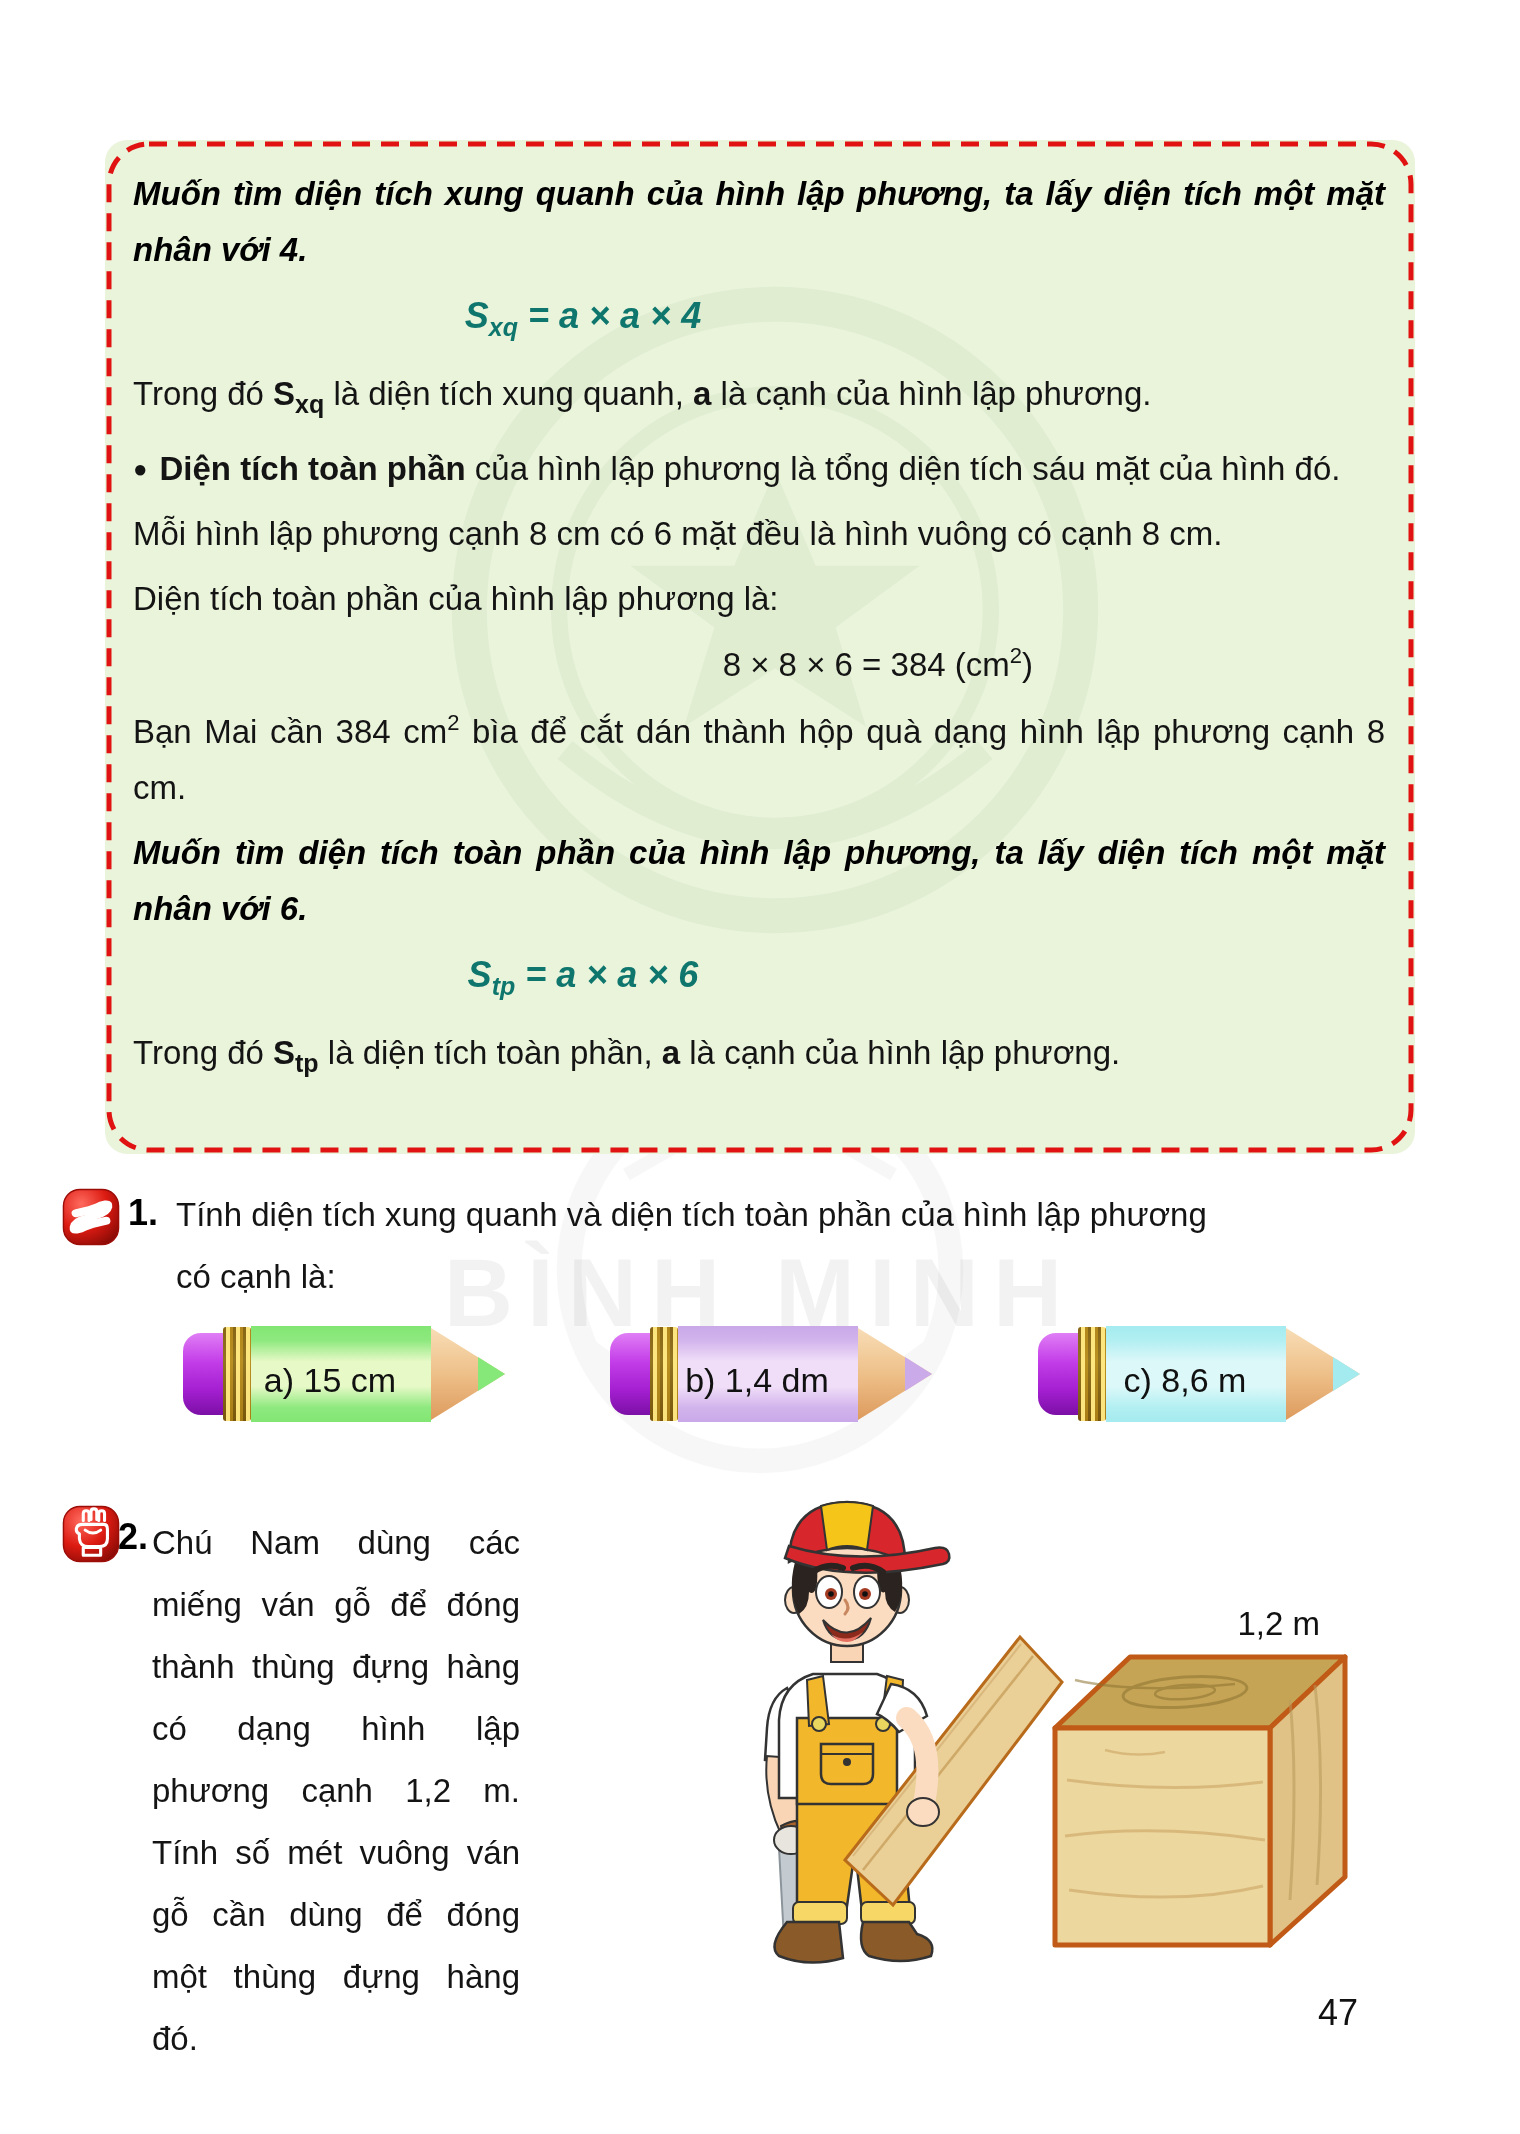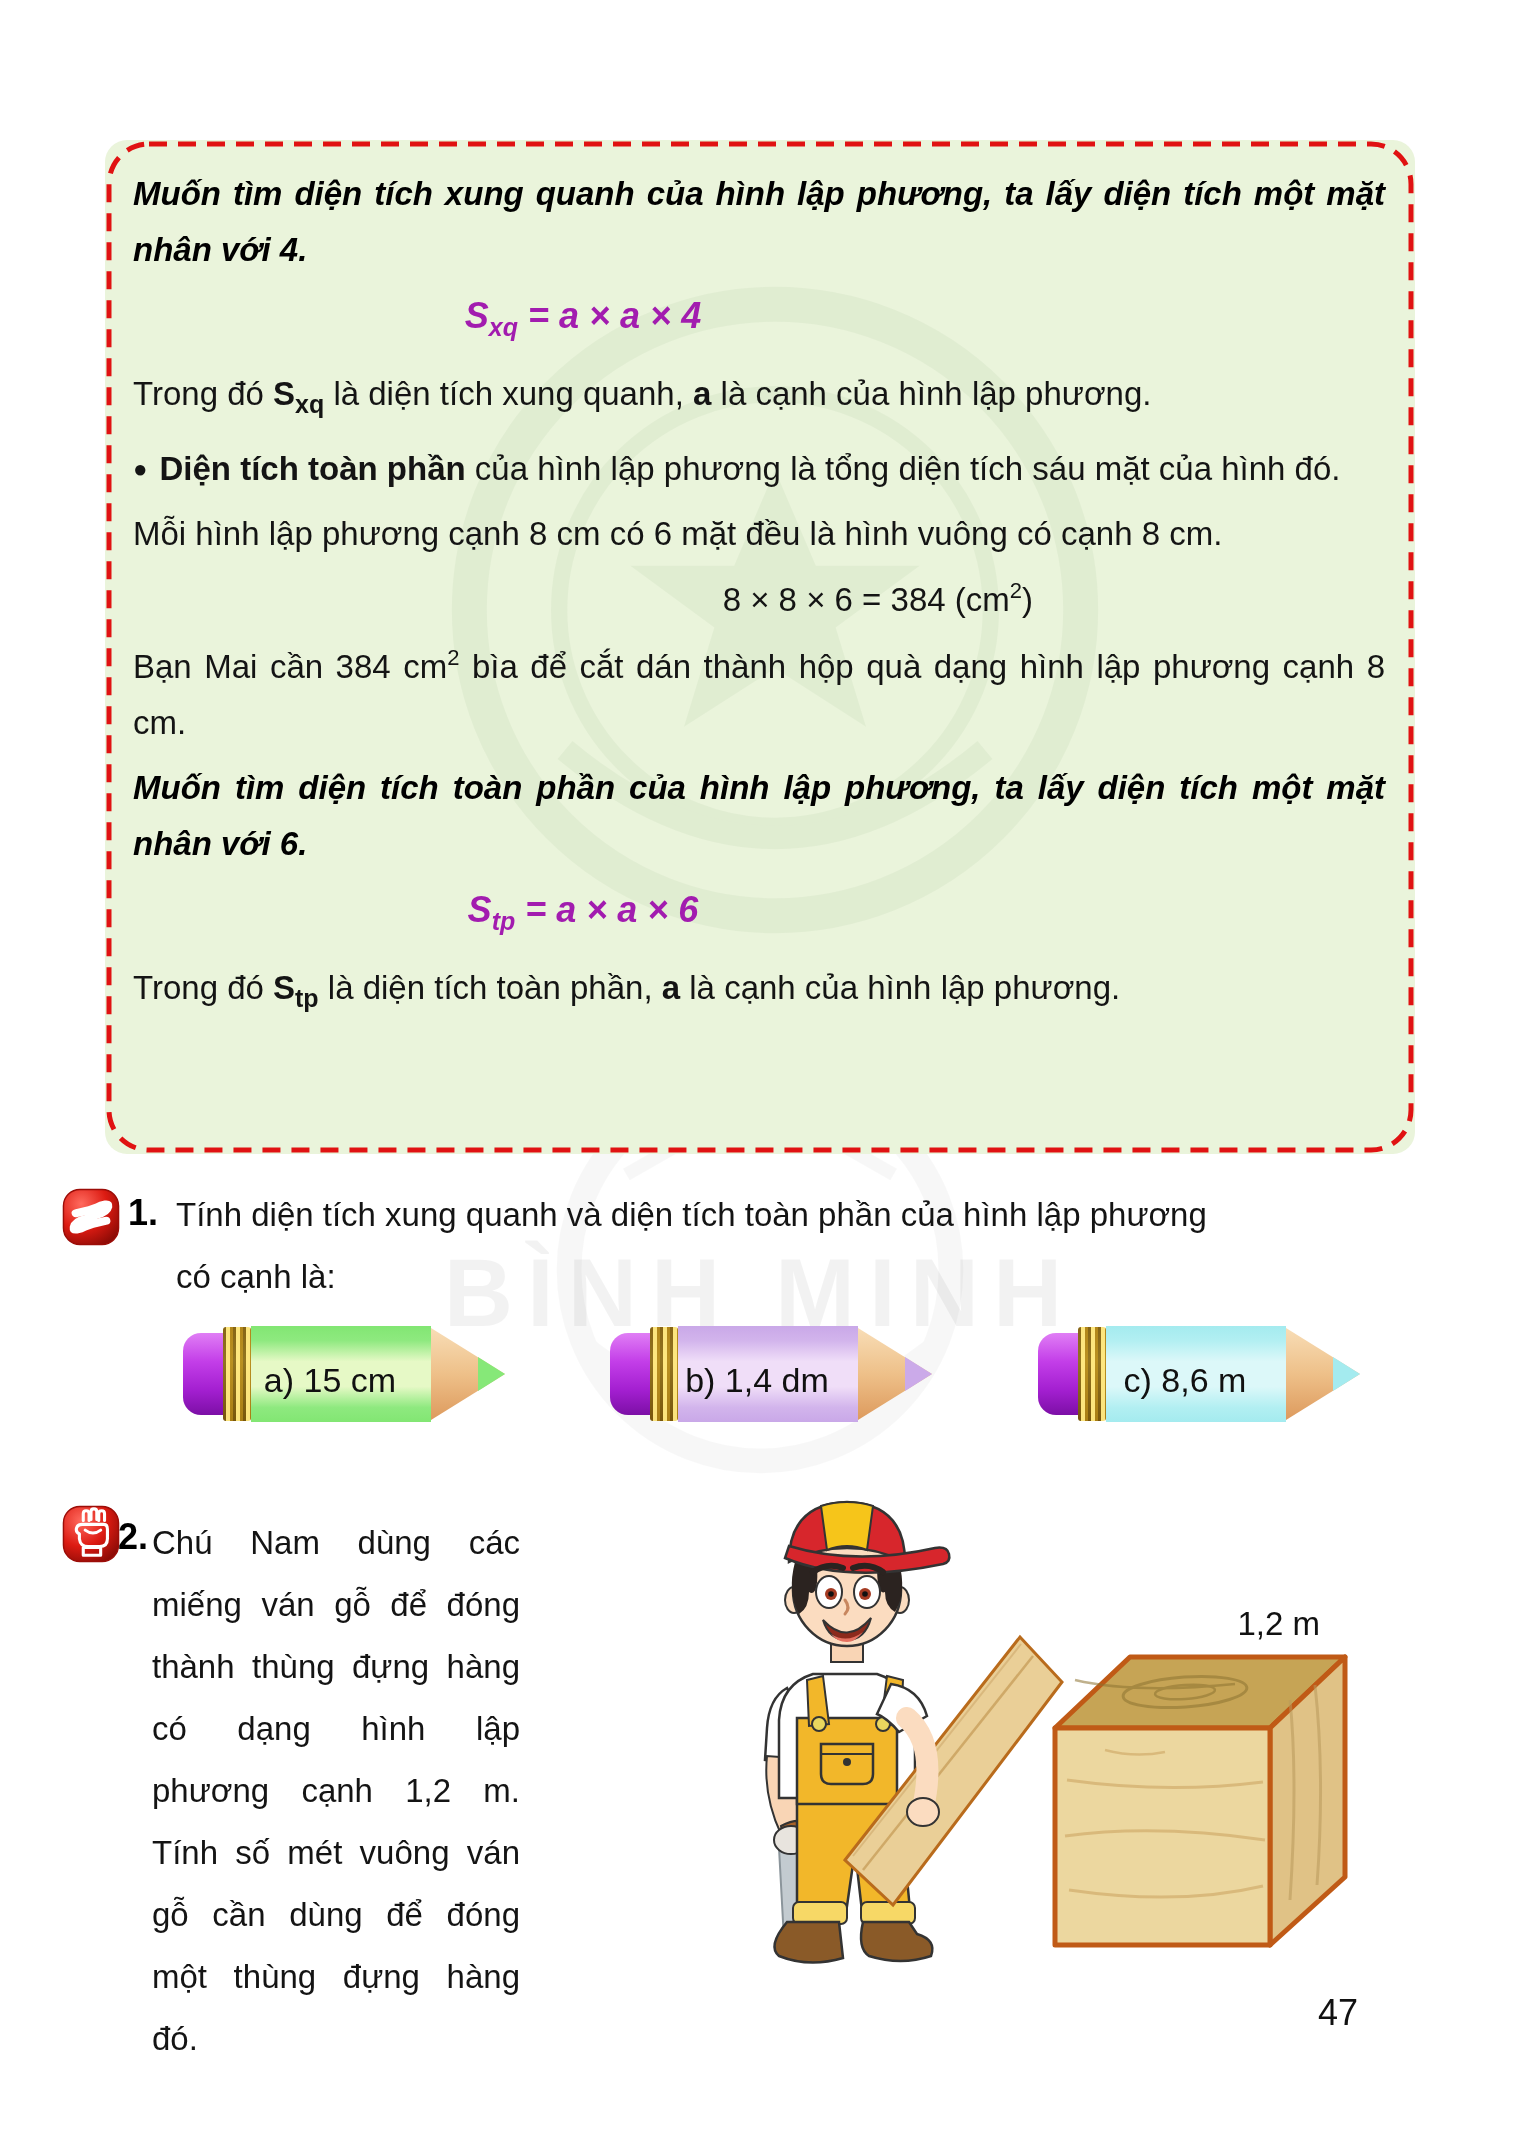--- a/index.html
+++ b/index.html
@@ -13,21 +13,21 @@
 
   
   .box{position:absolute;left:105px;top:140px;width:1310px;height:1014px;box-sizing:border-box;
        background:#eaf4db;border-radius:22px;padding:26px 30px 0 28px;overflow:hidden;z-index:2;}
   .box-border{position:absolute;left:0;top:0;width:1310px;height:1014px;pointer-events:none;}
   .wm-emblem{position:absolute;left:320px;top:120px;width:700px;height:700px;opacity:0.055;}
   .box-content{position:relative;z-index:2;}
   .box-content p{margin:0 0 9px;font-size:33px;line-height:56px;text-align:justify;}
   .rule{font-weight:bold;font-style:italic;color:#000;}
   .formula{width:900px;text-align:center;font-weight:bold;font-style:italic;
-           font-size:36px;line-height:58px;margin:4px 0 10px;color:#a21caf;}
+           font-size:36px;line-height:58px;margin:4px 0 10px;color:#0f766e;}
   .formula sub,.bsub{font-size:25px;font-weight:bold;}
   .bsub{vertical-align:-8px;}
   .calc{width:900px;text-align:right;font-size:33px;line-height:58px;margin:2px 0 10px;}
   .sup{font-size:22px;vertical-align:13px;line-height:0;}
   .bullet{font-size:24px;vertical-align:3px;margin-right:12px;}
   b{font-weight:bold;}
 
   
   .ex-icon{position:absolute;width:58px;height:58px;z-index:3;}
   .ex-num{position:absolute;font-size:36px;font-weight:bold;color:#000;z-index:3;}
@@ -101,20 +101,21 @@
       <p class="rule">Muốn tìm diện tích xung quanh của hình lập phương, ta lấy diện tích một mặt nhân với 4.</p>
 
       <div class="formula"><span>S</span><sub>xq</sub><span> = a × a × 4</span></div>
 
       <p><span>Trong đó </span><b><span>S</span><sub class="bsub">xq</sub></b><span> là diện tích xung quanh, </span><b>a</b><span> là cạnh của hình lập phương.</span></p>
 
       <p><span class="bullet">●</span><b>Diện tích toàn phần</b><span> của hình lập phương là tổng diện tích sáu mặt của hình đó.</span></p>
 
       <p>Mỗi hình lập phương cạnh 8 cm có 6 mặt đều là hình vuông có cạnh 8 cm.</p>
 
+      <p>Diện tích toàn phần của hình lập phương là:</p>
 
       <div class="calc"><span>8 × 8 × 6 = 384 (cm</span><span class="sup">2</span><span>)</span></div>
 
       <p><span>Bạn Mai cần 384 cm</span><span class="sup">2</span><span> bìa để cắt dán thành hộp quà dạng hình lập phương cạnh 8 cm.</span></p>
 
       <p class="rule">Muốn tìm diện tích toàn phần của hình lập phương, ta lấy diện tích một mặt nhân với 6.</p>
 
       <div class="formula"><span>S</span><sub>tp</sub><span> = a × a × 6</span></div>
 
       <p><span>Trong đó </span><b><span>S</span><sub class="bsub">tp</sub></b><span> là diện tích toàn phần, </span><b>a</b><span> là cạnh của hình lập phương.</span></p>

